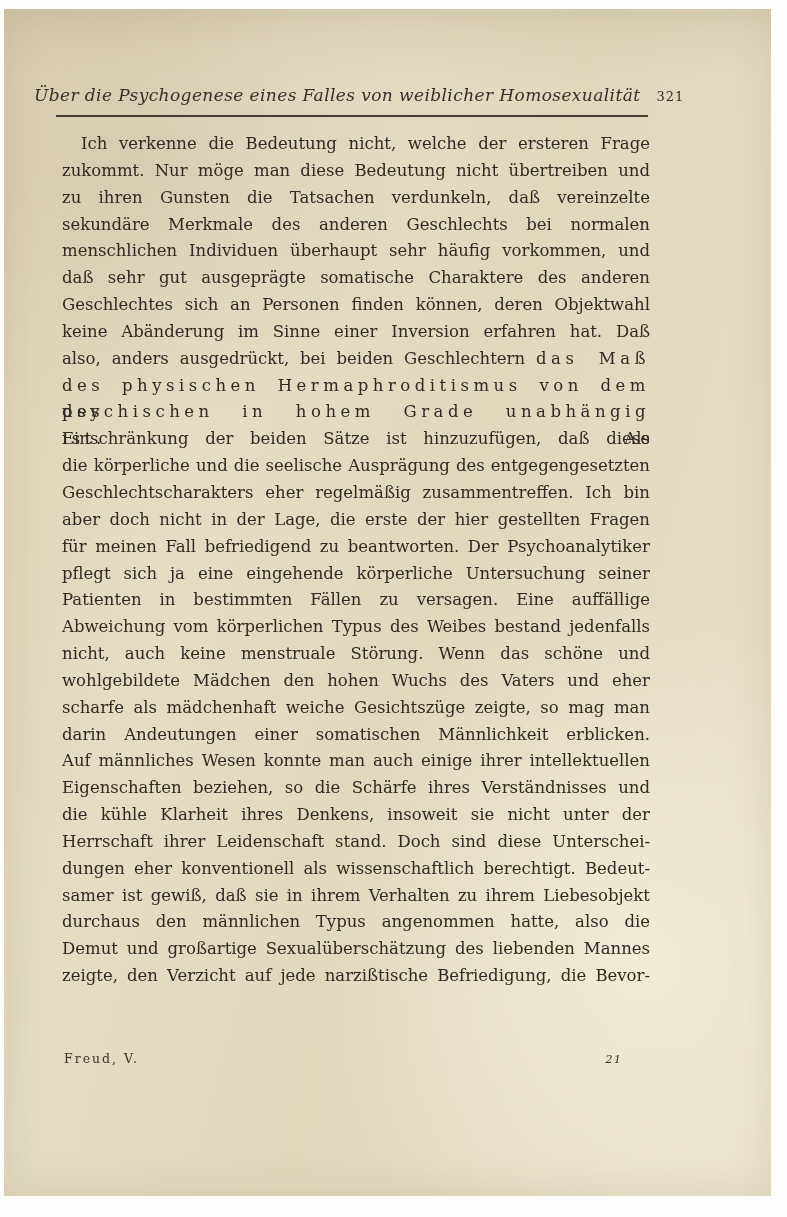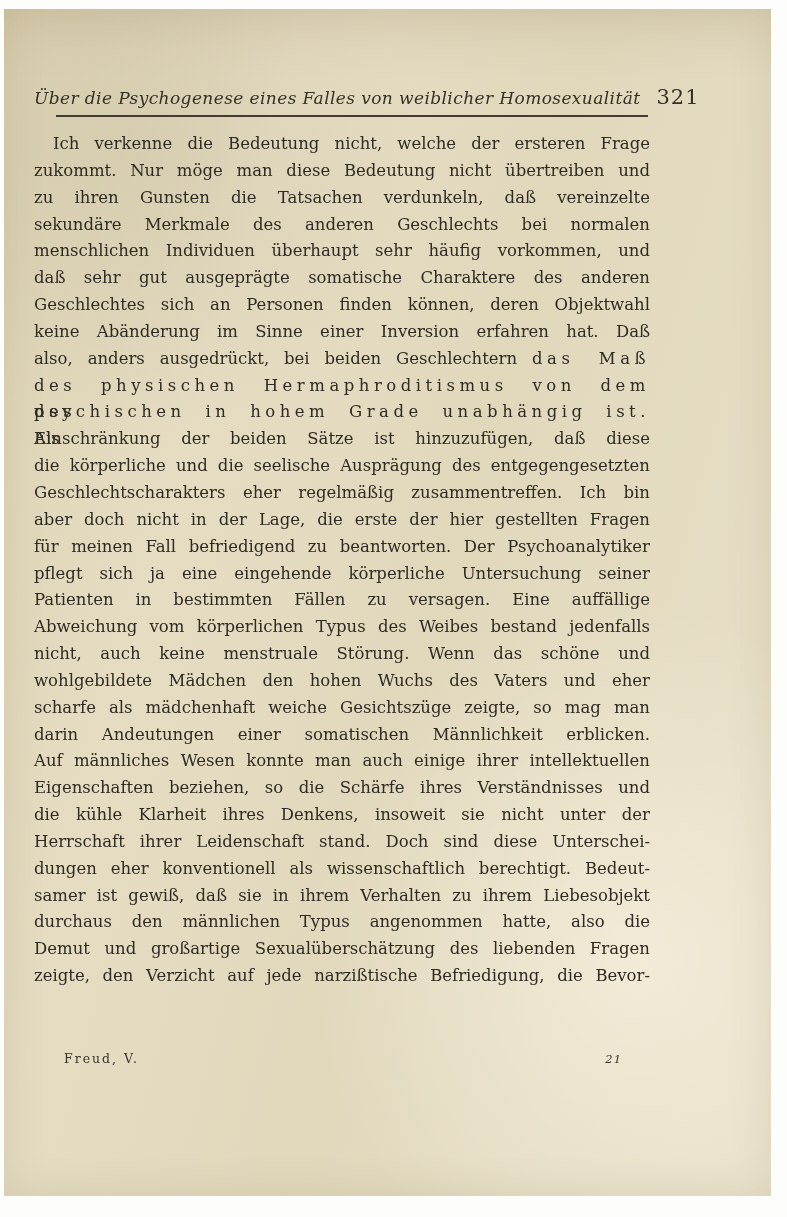--- a/index.html
+++ b/index.html
@@ -36,21 +36,21 @@
     white-space: nowrap;
     color: #353027;
   }
   .running-head .title {
     font-style: italic;
     font-size: 17px;
     letter-spacing: 0.4px;
   }
   .running-head .pagenum {
     font-style: normal;
-    font-size: 21px;
+    font-size: 13px;
     margin-left: 16px;
     letter-spacing: 1px;
   }
   .head-rule {
     position: absolute;
     top: 106px;
     left: 52px;
     width: 592px;
     height: 0;
     border-top: 2px solid #433d31;
@@ -62,20 +62,21 @@
     width: 616px;
     font-size: 16.5px;
     color: #2f2b23;
   }
   .line {
     height: 26.85px;
     line-height: 26.85px;
     text-align: justify;
     text-align-last: justify;
     overflow: visible;
+    margin-left: 28px;
   }
   .line.indent {
     text-indent: 19px;
   }
   .sperr {
     letter-spacing: 4.5px;
     word-spacing: 5px;
   }
   .page-footer {
     position: absolute;
@@ -135,21 +136,21 @@
       <div class="line"><span>wohlgebildete Mädchen den hohen Wuchs des Vaters und eher</span></div>
       <div class="line"><span>scharfe als mädchenhaft weiche Gesichtszüge zeigte, so mag man</span></div>
       <div class="line"><span>darin Andeutungen einer somatischen Männlichkeit erblicken.</span></div>
       <div class="line"><span>Auf männliches Wesen konnte man auch einige ihrer intellektuellen</span></div>
       <div class="line"><span>Eigenschaften beziehen, so die Schärfe ihres Verständnisses und</span></div>
       <div class="line"><span>die kühle Klarheit ihres Denkens, insoweit sie nicht unter der</span></div>
       <div class="line"><span>Herrschaft ihrer Leidenschaft stand. Doch sind diese Unterschei-</span></div>
       <div class="line"><span>dungen eher konventionell als wissenschaftlich berechtigt. Bedeut-</span></div>
       <div class="line"><span>samer ist gewiß, daß sie in ihrem Verhalten zu ihrem Liebesobjekt</span></div>
       <div class="line"><span>durchaus den männlichen Typus angenommen hatte, also die</span></div>
-      <div class="line"><span>Demut und großartige Sexualüberschätzung des liebenden Fragen</span></div>
+      <div class="line"><span>Demut und großartige Sexualüberschätzung des liebenden Mannes</span></div>
       <div class="line"><span>zeigte, den Verzicht auf jede narzißtische Befriedigung, die Bevor-</span></div>
     </div>
 
   <div class="page-footer">
     <span class="sig">Freud, V.</span>
     <span class="sheet">21</span>
   </div>
 
 </div>
 

